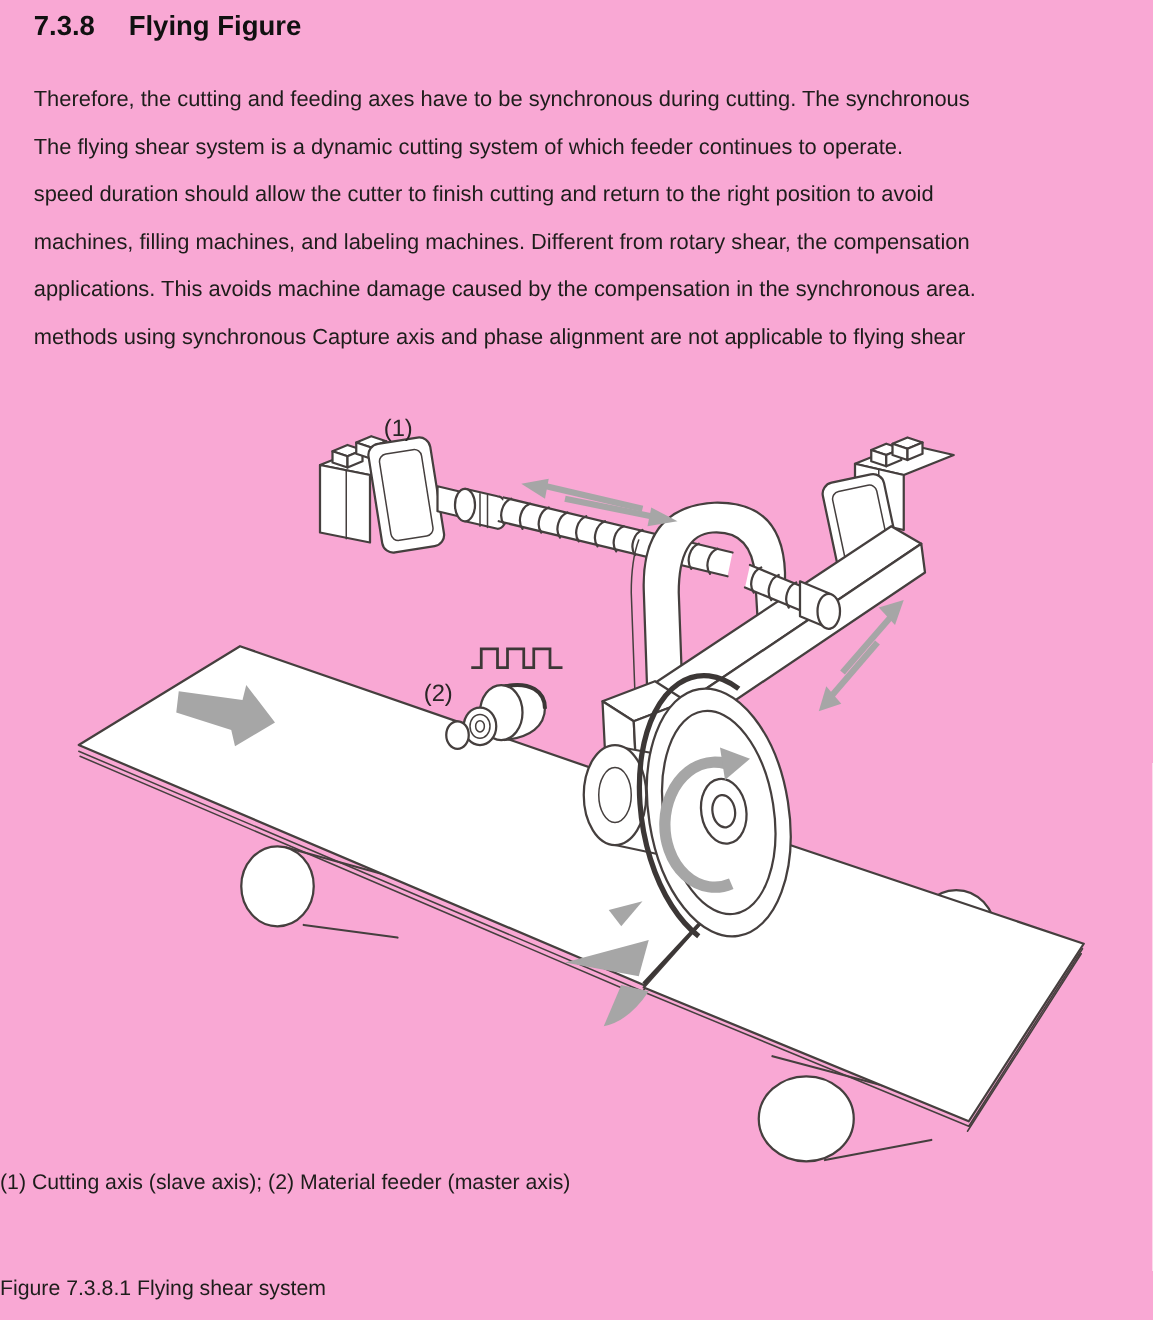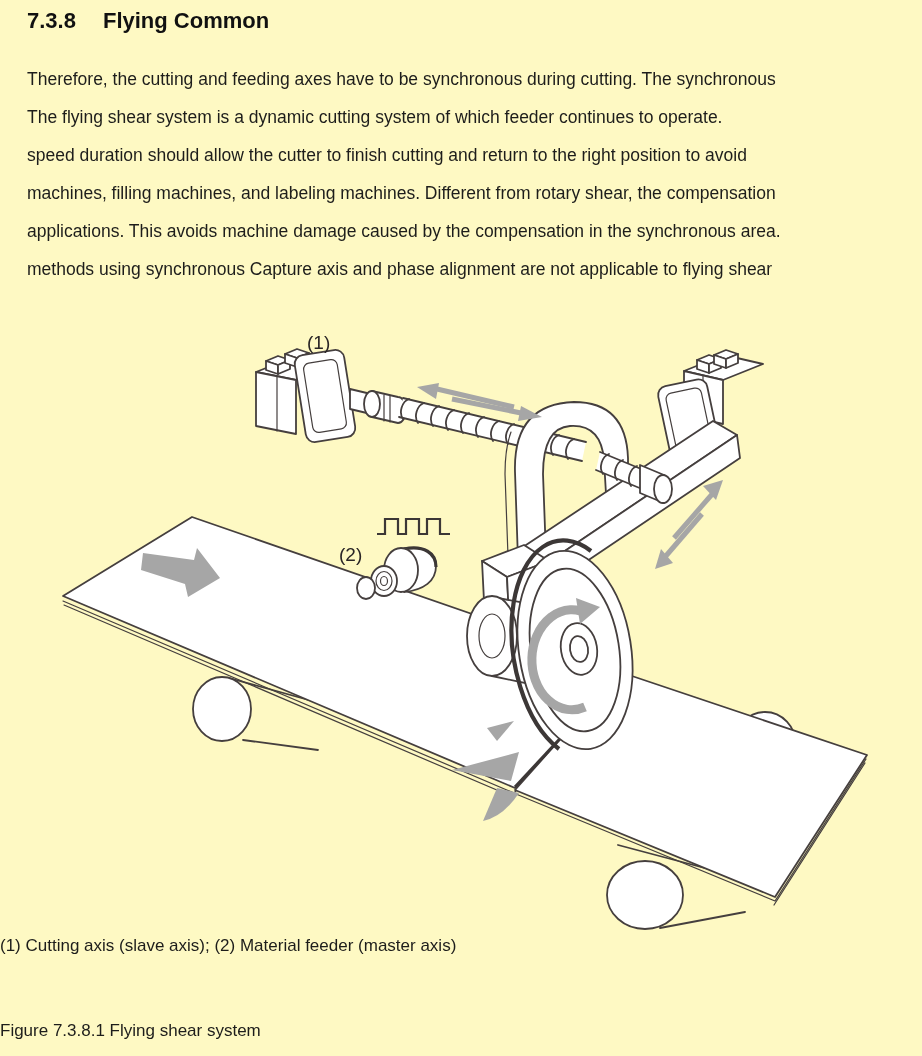--- a/index.html
+++ b/index.html
@@ -1,17 +1,17 @@
 <!DOCTYPE html>
 <html><head>
 <meta charset="utf-8">
 <style>
   html,body{margin:0;padding:0;background:#ffffff;}
   .page{
-    position:relative;width:922px;height:1056px;background:#fef9c3;overflow:hidden;
+    position:relative;width:922px;height:1056px;background:#f9a8d4;overflow:hidden;
     font-family:"Liberation Sans", sans-serif;color:#1d1d1b;
   }
   .heading{
     position:absolute;left:27px;top:8px;display:flex;gap:27px;
     font-size:22px;font-weight:bold;color:#111;
   }
   .para{
     position:absolute;left:27px;top:60px;width:880px;
     font-size:17.5px;line-height:38px;color:#1d1d1b;
   }
@@ -30,21 +30,21 @@
   .rot{stroke:#a6a6a6;stroke-width:9;fill:none;stroke-linecap:butt;}
   .svglabel{font-family:"Liberation Sans",sans-serif;font-size:19px;fill:#2a2626;}
 </style>
 </head>
 <body>
 
 <div class="page">
 
   <div class="heading">
     <span>7.3.8</span>
-    <span>Flying Common</span>
+    <span>Flying Figure</span>
   </div>
 
   <div class="para">
     <div class="pline">Therefore, the cutting and feeding axes have to be synchronous during cutting. The synchronous</div>
     <div class="pline">The flying shear system is a dynamic cutting system of which feeder continues to operate.</div>
     <div class="pline">speed duration should allow the cutter to finish cutting and return to the right position to avoid</div>
     <div class="pline">machines, filling machines, and labeling machines. Different from rotary shear, the compensation</div>
     <div class="pline">applications. This avoids machine damage caused by the compensation in the synchronous area.</div>
     <div class="pline">methods using synchronous Capture axis and phase alignment are not applicable to flying shear</div>
   </div>

